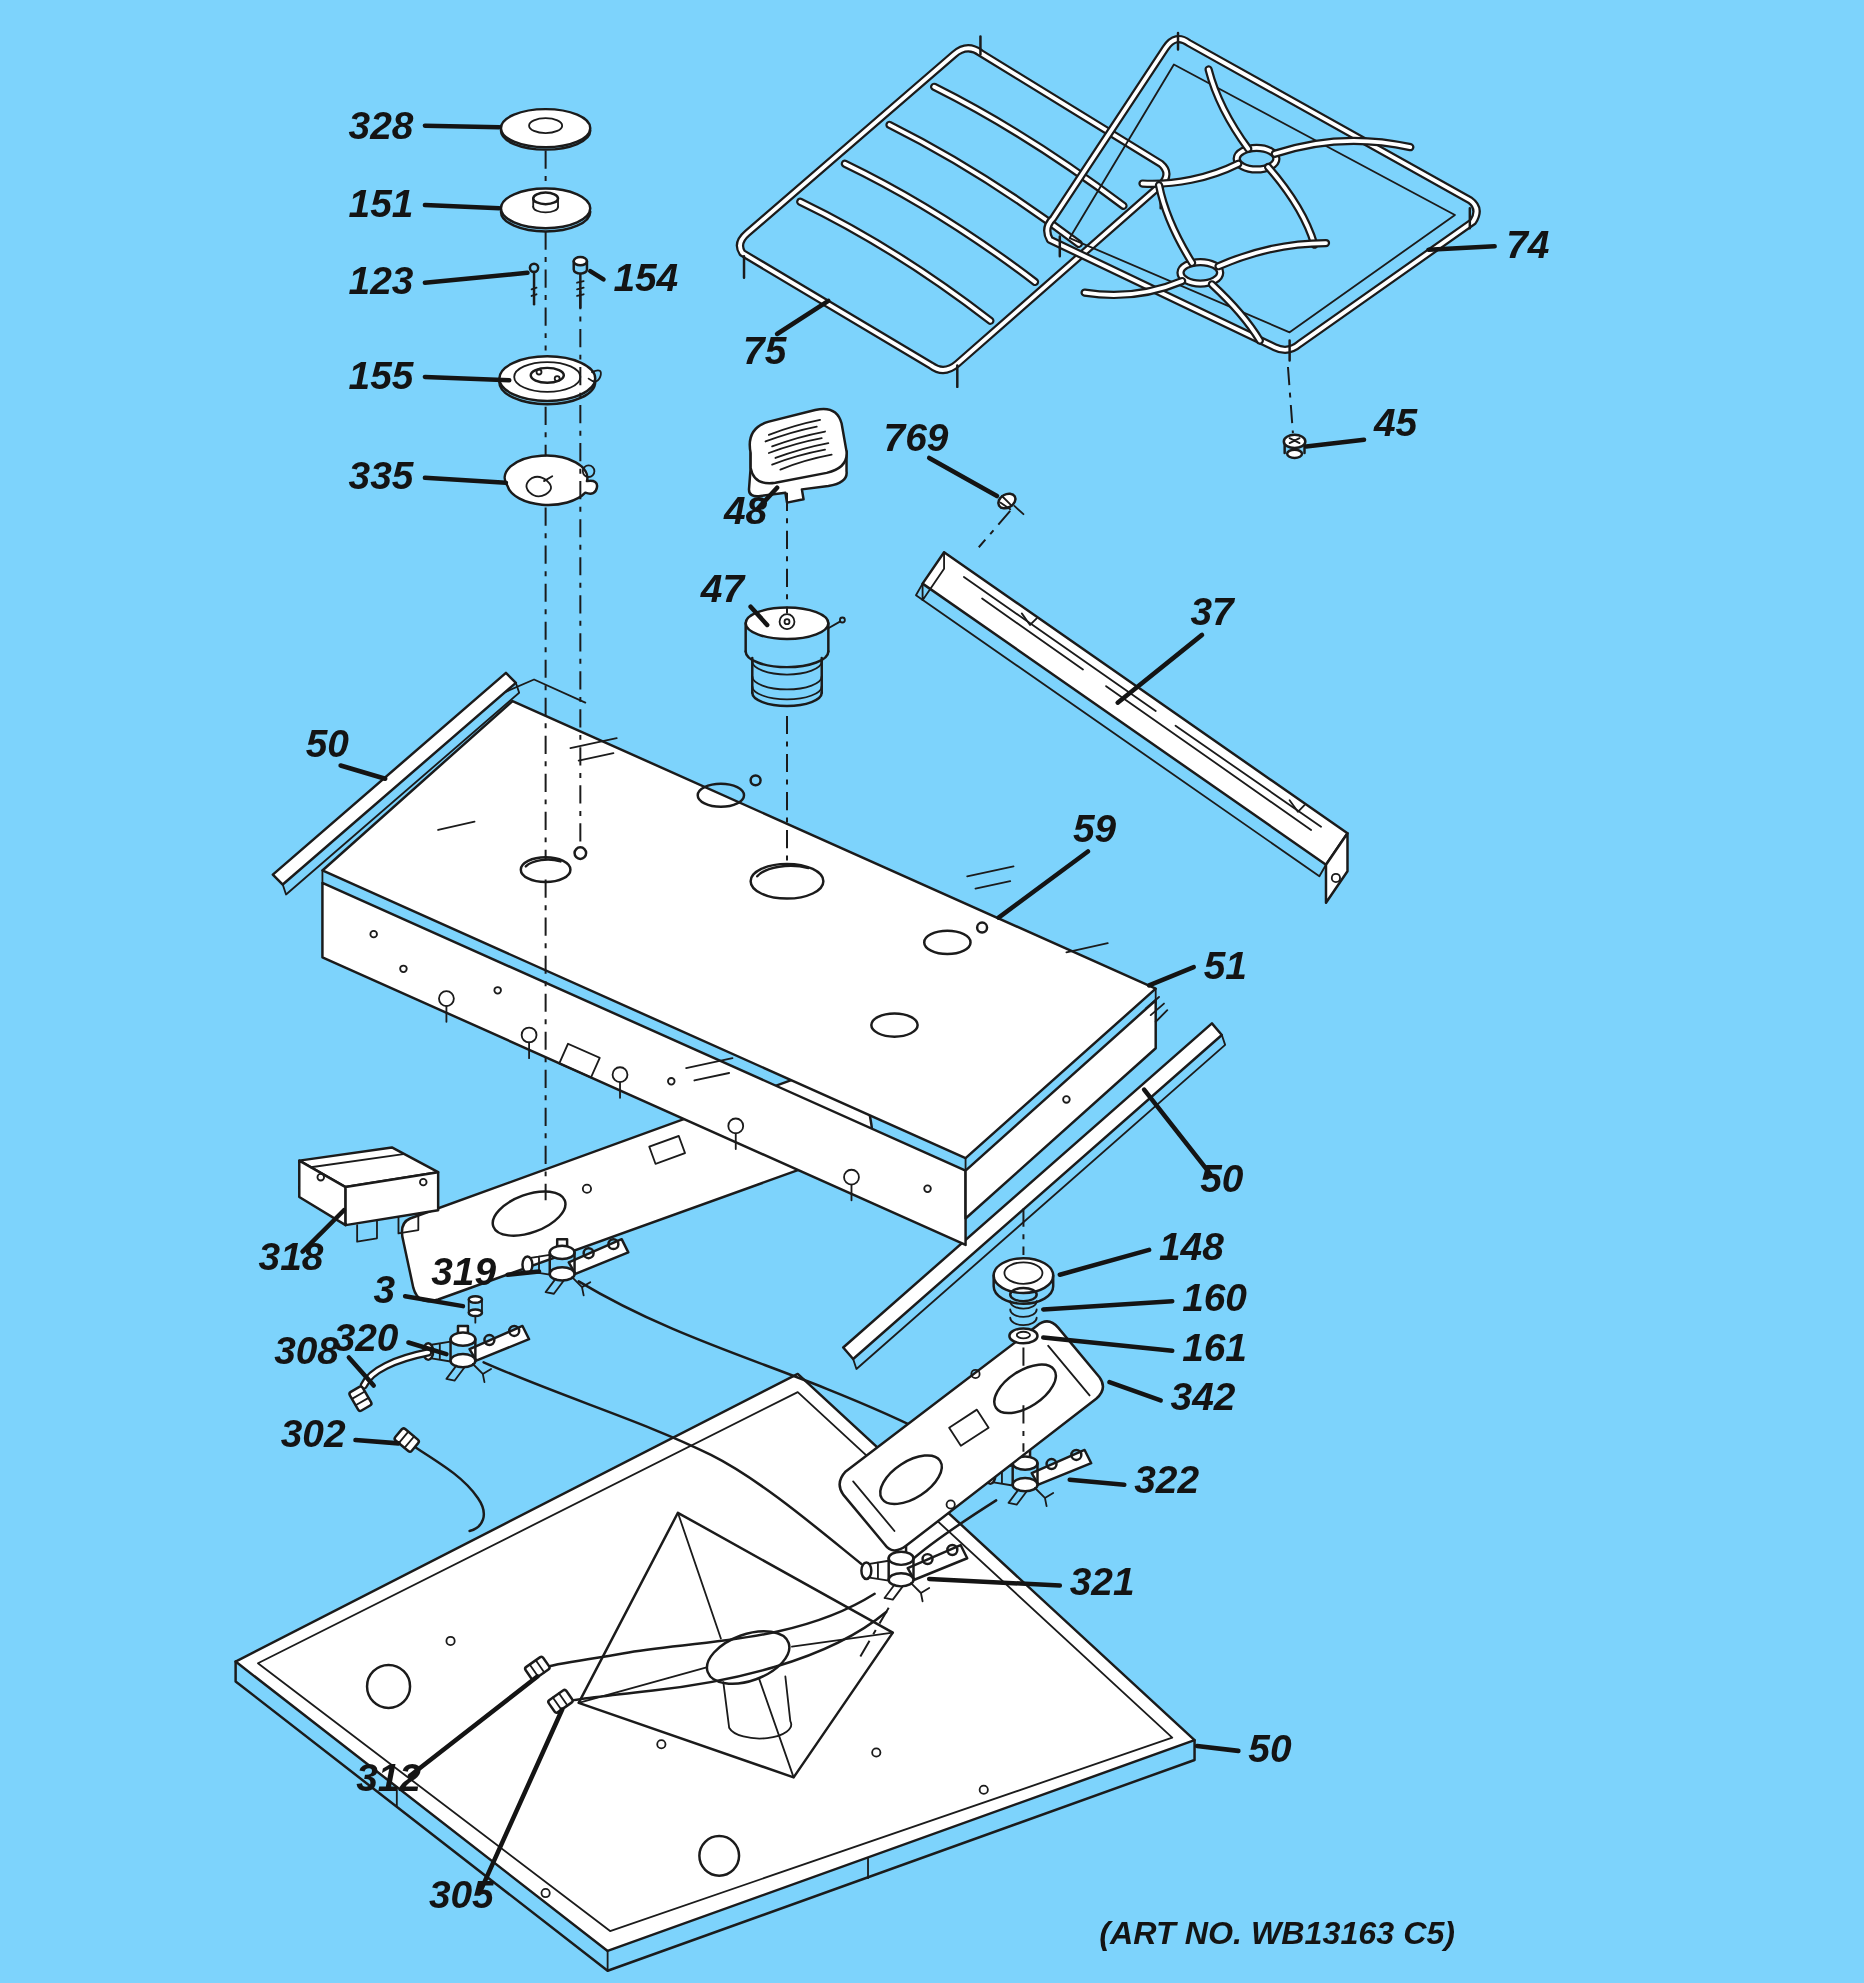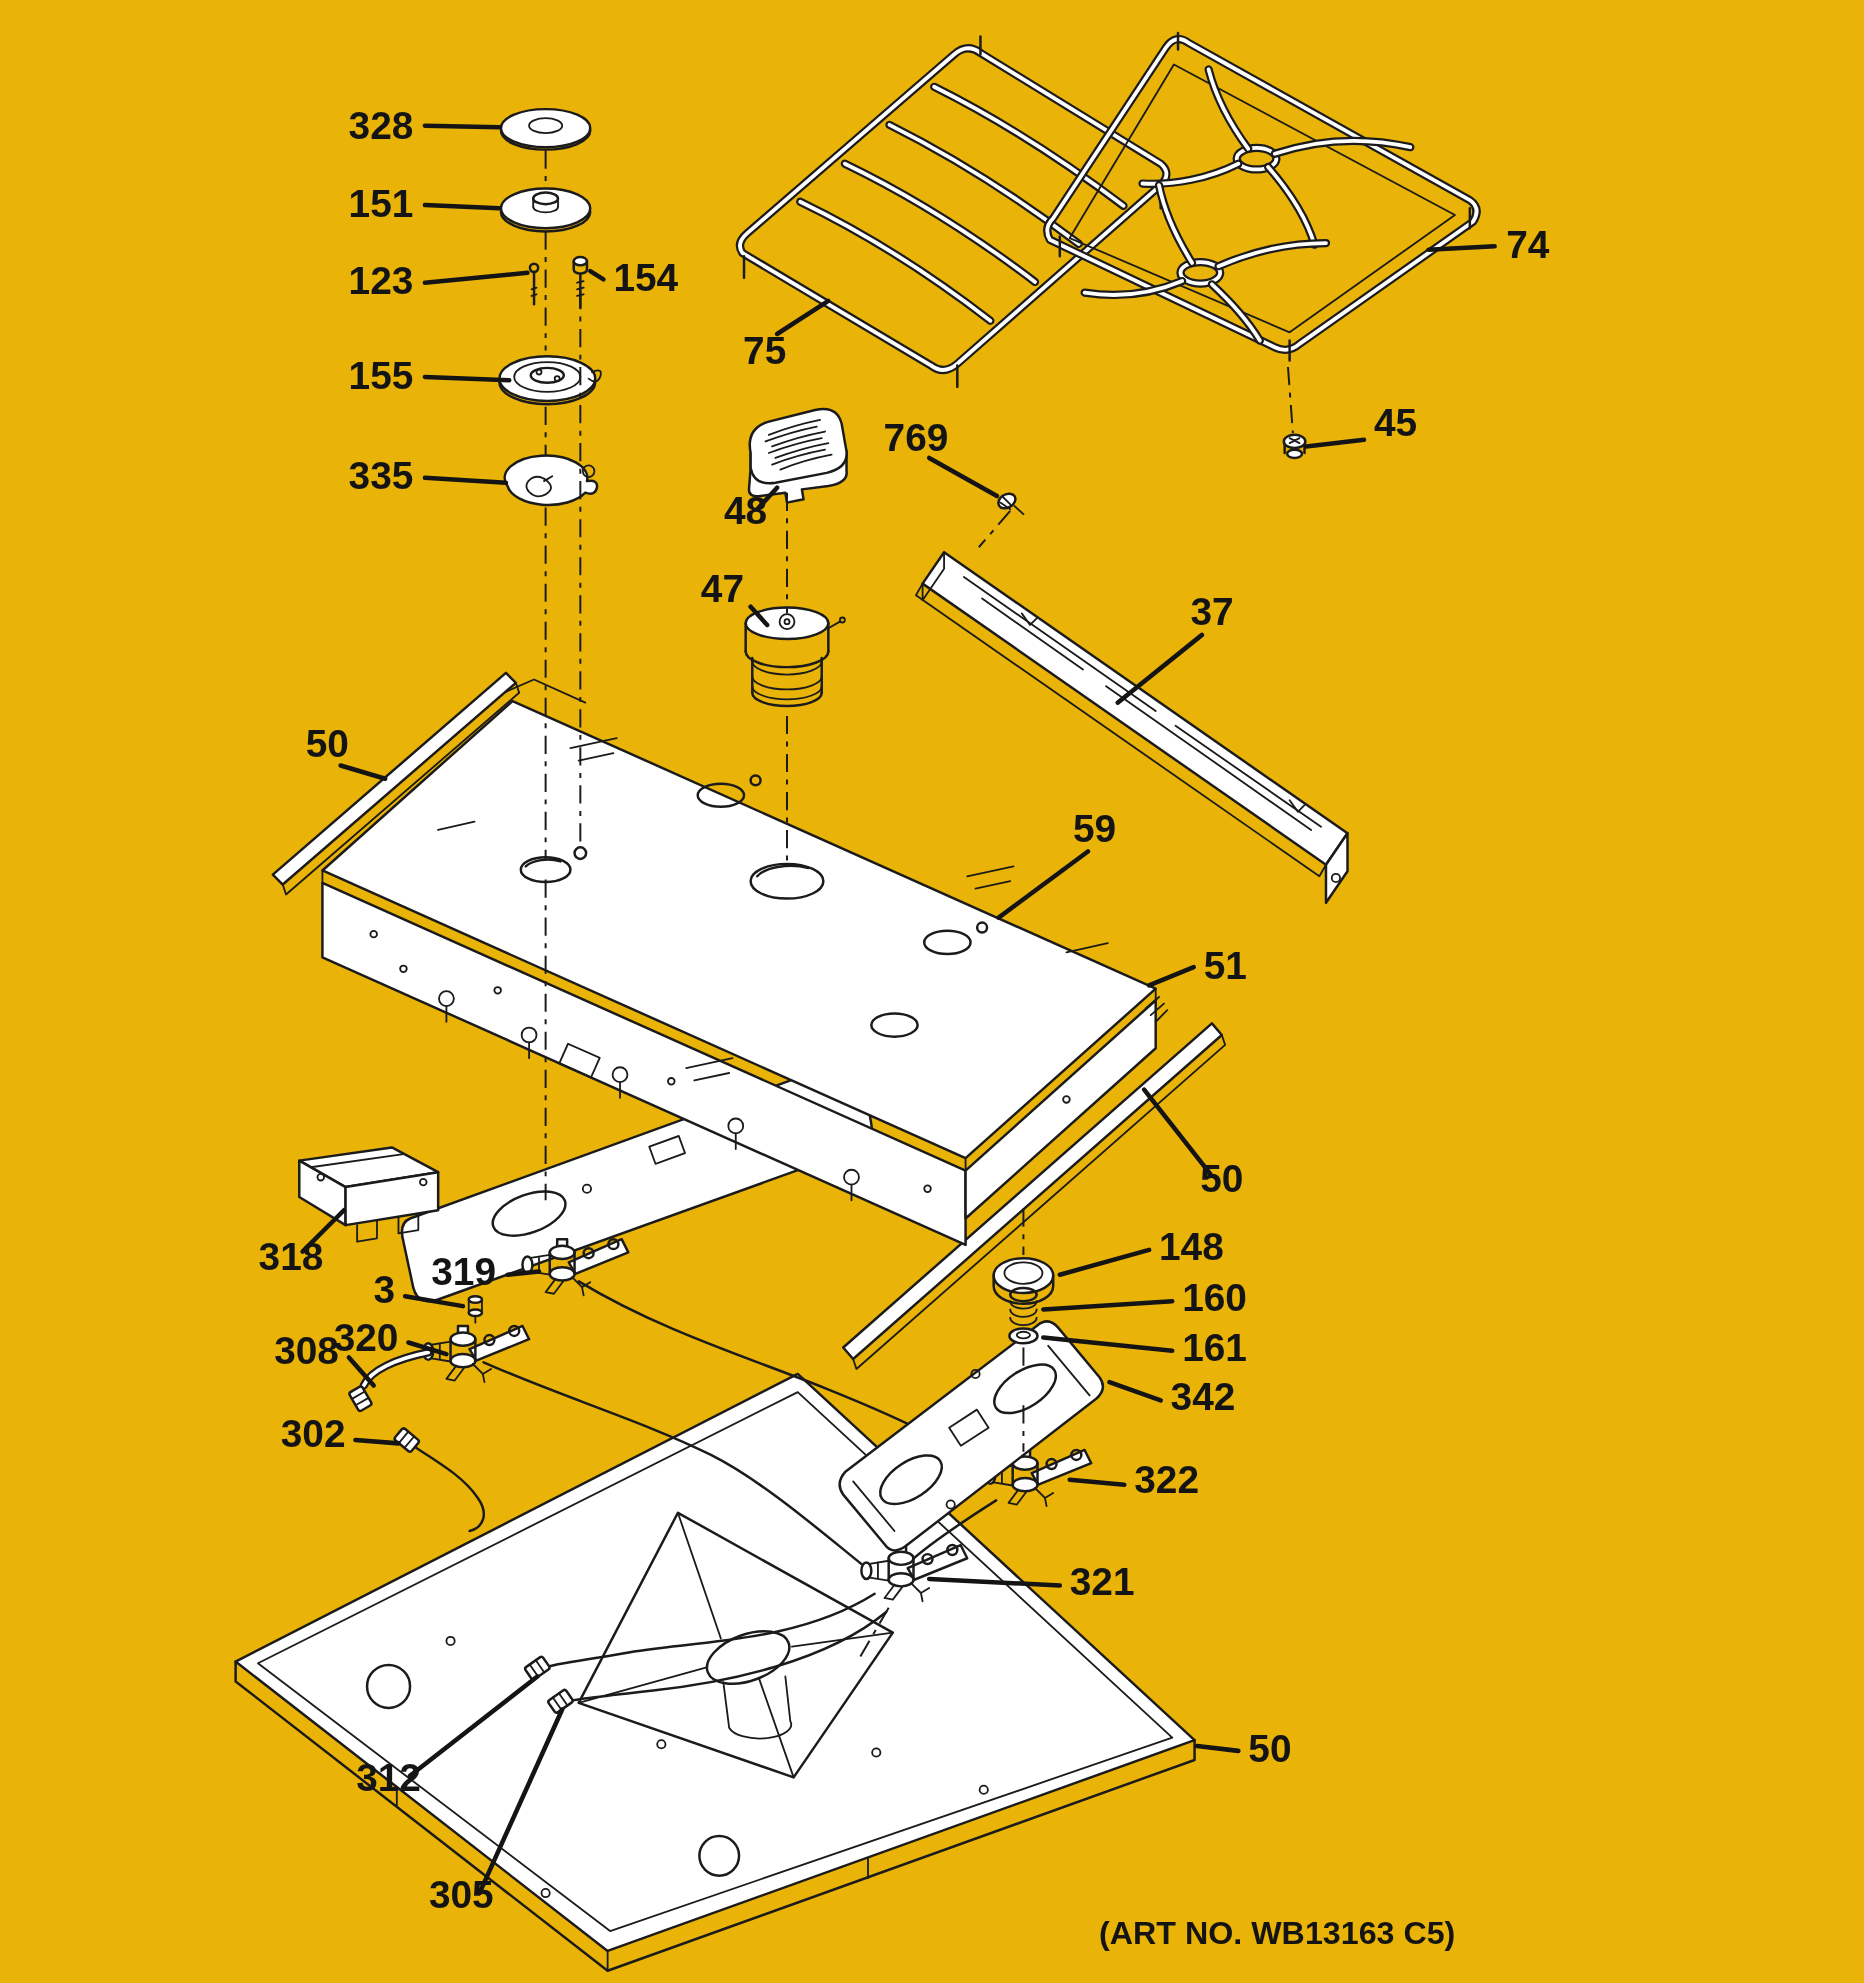--- a/index.html
+++ b/index.html
@@ -1,17 +1,17 @@
 <!DOCTYPE html>
 <html style="font-size:13.2px"><head>
 <meta charset="utf-8">
 <style>
   html,body{margin:0;padding:0;background:#ffffff;}
-  .stage{position:relative;width:1865px;height:1984px;background:#eab308;overflow:hidden;
-         font-family:"Liberation Sans", sans-serif;}
+  .stage{position:relative;width:1865px;height:1984px;background:#7dd3fc;overflow:hidden;
+         font-family:"Liberation Sans", sans-serif;font-style:italic;}
   svg{position:absolute;inset:0;}
   svg *{vector-effect:none;}
   .ln{fill:none;stroke:#1b1b1b;stroke-width:3;stroke-linecap:round;stroke-linejoin:round;}
   .thin{stroke-width:2.2;}
   .f{fill:#ffffff;}
   .tube{fill:none;stroke:#1b1b1b;stroke-width:10;stroke-linecap:round;stroke-linejoin:round;}
   .tubein{fill:none;stroke:#ffffff;stroke-width:4.6;stroke-linecap:round;stroke-linejoin:round;}
   .dash{fill:none;stroke:#1b1b1b;stroke-width:2.4;stroke-dasharray:22 9 6 9;stroke-linecap:butt;}
   .callout-label{font-family:"Liberation Sans", sans-serif;font-weight:bold;font-size:47px;fill:#141414;}
   .leader{stroke:#141414;stroke-width:5.5;stroke-linecap:round;fill:none;}

